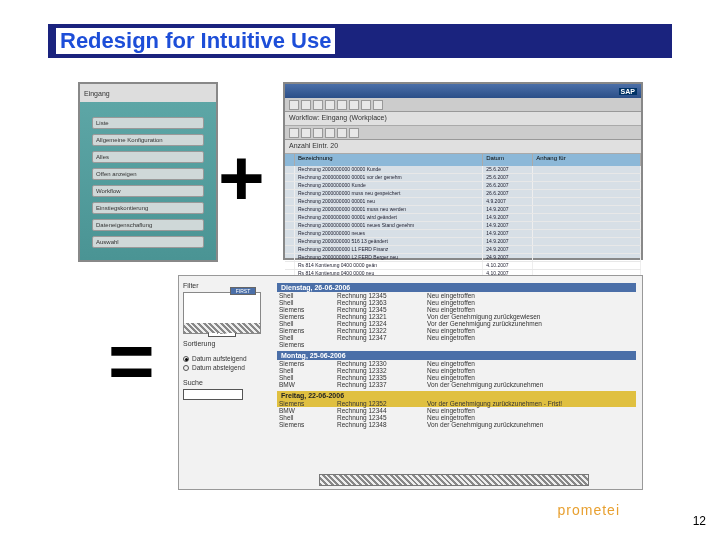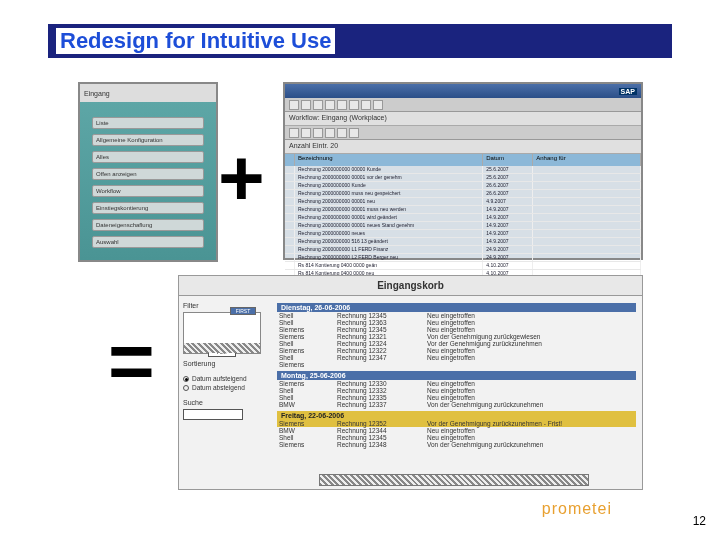--- a/index.html
+++ b/index.html
@@ -46,21 +46,21 @@
   .rdot.sel:after { content:""; display:block; width:3px; height:3px; background:#000; border-radius:50%; margin:1px auto 0; }
   .search-box { width: 60px; height: 11px; border:1px solid #555; background:#fff; margin-top: 3px; }
   .mock-main { flex:1; padding: 4px 6px; overflow:hidden; }
   .day-bar { background:#4b6fa8; color:#fff; font-size:7px; padding:1px 4px; margin-top:3px; font-weight:bold; }
   .day-bar.yellow { background:#e0c040; color:#222; }
   .mrow { display:flex; font-size:6.5px; padding:0 2px; }
   .mrow span:nth-child(1){ width:58px; } .mrow span:nth-child(2){ width:90px; } .mrow span:nth-child(3){ flex:1; }
   .mrow.hl { background: #e0c040; }
   .mock-foot { position:absolute; left:140px; bottom:3px; width:270px; height:12px; background: repeating-linear-gradient(45deg,#888,#888 2px,#eee 2px,#eee 4px); border:1px solid #777; }
   .pager { position:absolute; bottom:12px; right:14px; font-size:12px; }
-  .logo { position:absolute; bottom:22px; right:108px; font-size:16px; color:#888; letter-spacing:1px; }
+  .logo { position:absolute; bottom:22px; right:100px; font-size:14px; color:#888; letter-spacing:1px; }
   .logo b { color:#e8a030; font-weight:normal; }
 </style>
 </head>
 <body>
 
 <div class="title-bar">
   <span class="title-text">Redesign for Intuitive Use</span>
 </div>
 
 <div class="stage">
@@ -205,21 +205,20 @@
             <span class="c3">4.10.2007</span>
             <span class="c4"></span>
           </div>
         </div>
     </div>
   </div>
   <div class="row2">
     <div class="eq-sym">=</div>
 
     <div class="mock">
-      <div class="mock-title">Eingangskorb</div>
       <div class="mock-body">
         <div class="mock-side">
           <div class="side-h">Filter</div>
           <div class="cal">
             <div class="tab">FIRST</div>
             <div class="alle-btn">Alle</div>
           </div>
           <div class="side-h">Sortierung</div>
           <div class="radios">
             <div class="radio">

